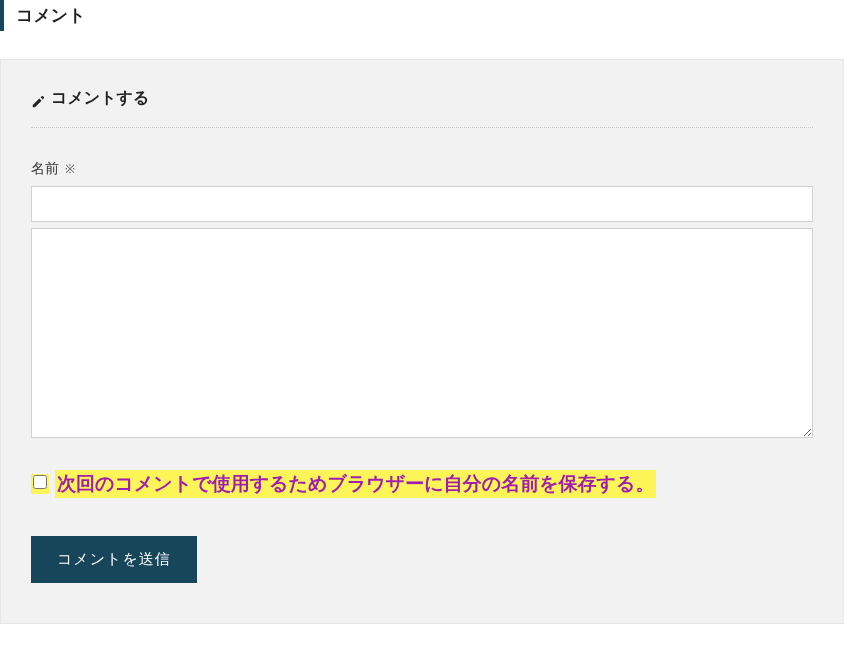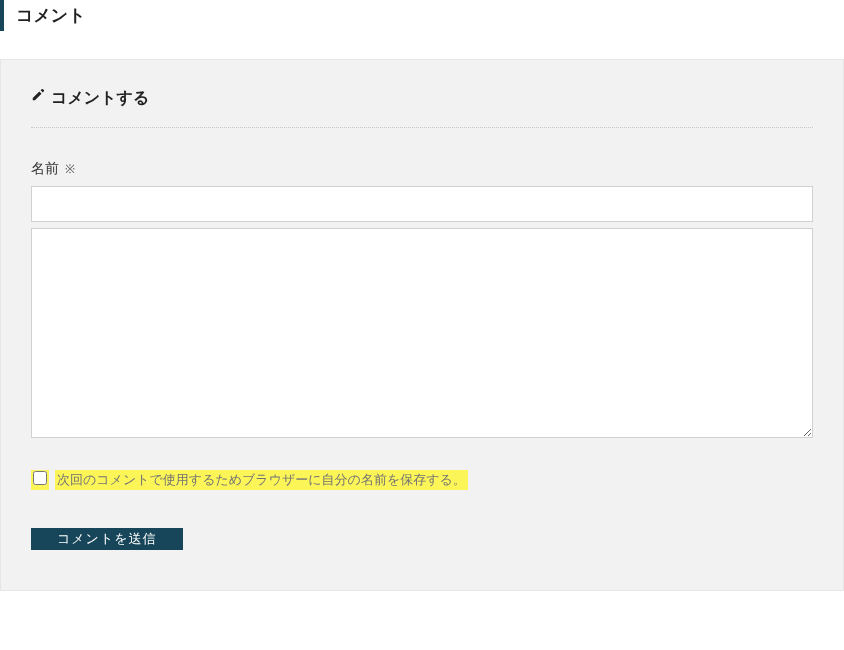--- a/index.html
+++ b/index.html
@@ -28,21 +28,21 @@
       border: 1px solid #e6e6e6;
     }
     .form-heading {
       font-size: 16px;
       font-weight: bold;
       color: #222;
       padding-bottom: 18px;
       border-bottom: 1px dotted #c8c8c8;
       margin-bottom: 32px;
       display: flex;
-      align-items: flex-start;
+      align-items: flex-end;
       gap: 6px;
     }
     .pencil-icon {
       display: inline-block;
       width: 14px;
       height: 14px;
     }
     .form-group {
       margin-bottom: 6px;
     }
@@ -86,29 +86,30 @@
     .highlight {
       background: #fcf558;
       padding: 1px 2px;
     }
     .checkbox-input {
       width: 14px;
       height: 14px;
       cursor: pointer;
     }
     .checkbox-label {
-      font-size: 13px;
-      color: #737373;
+      font-size: 19px;
+      color: #a21caf;
+      font-weight: bold;
     }
     .submit-button {
       background: #17465a;
       color: #ffffff;
       border: none;
-      padding: 2px 26px;
-      font-size: 13px;
+      padding: 14px 26px;
+      font-size: 15px;
       font-family: inherit;
       cursor: pointer;
       letter-spacing: 1px;
     }
   </style>
 </head>
 <body>
 
 <div class="header-section">
   <h2 class="header-title">コメント</h2>

